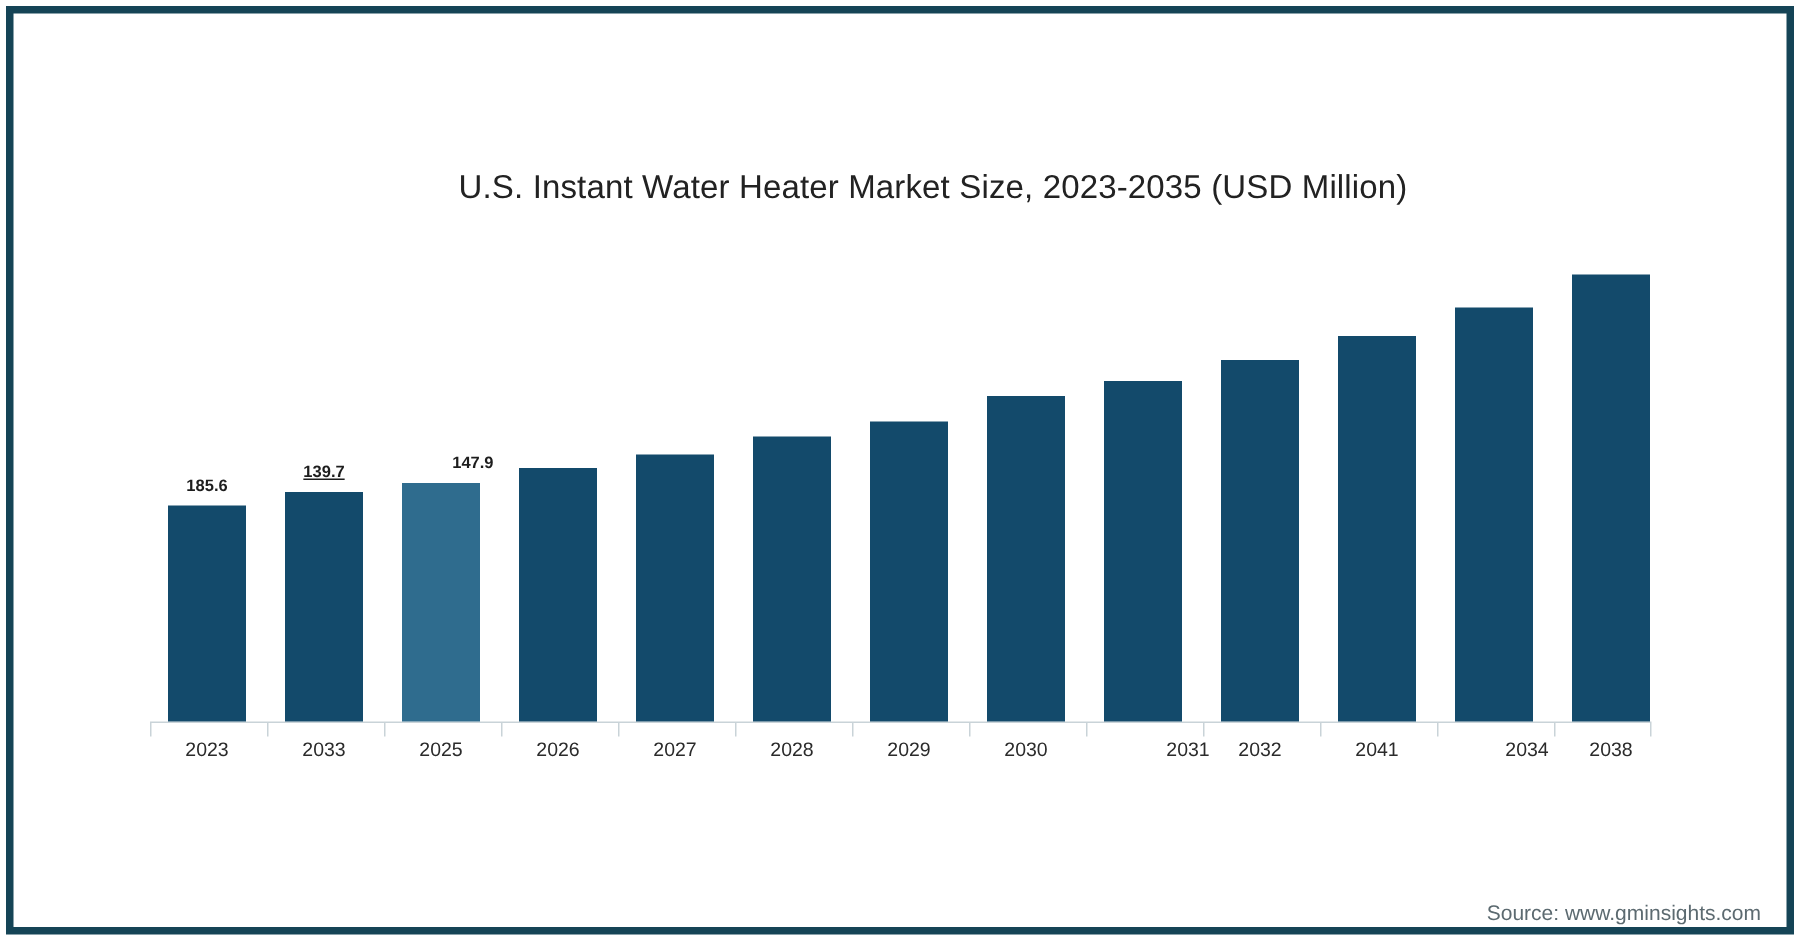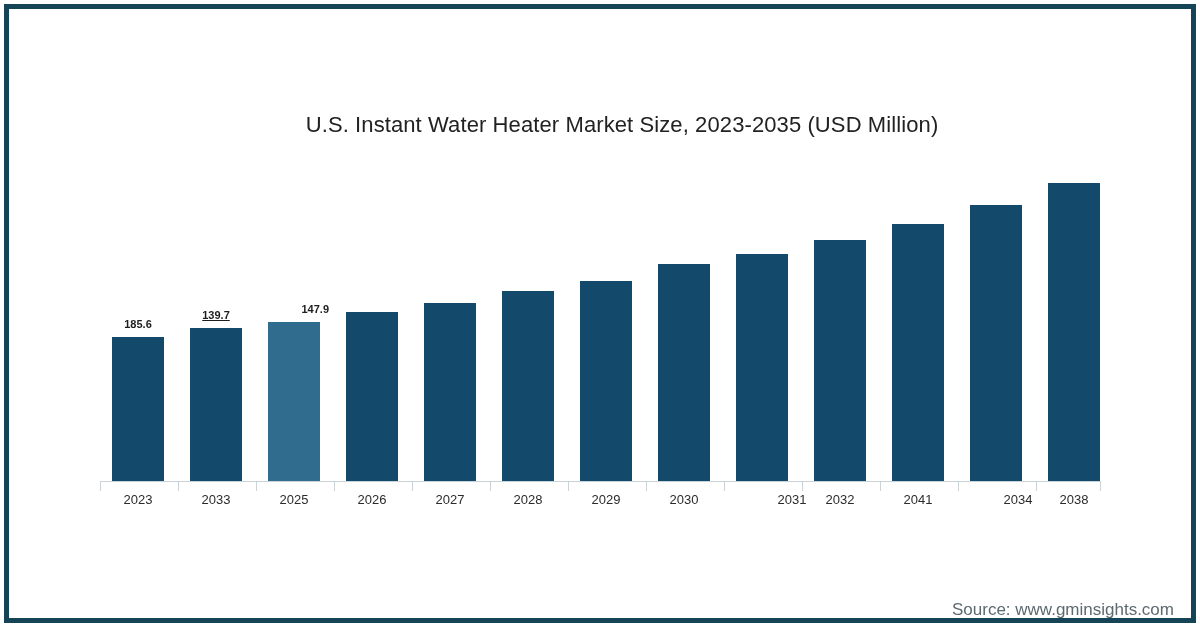--- a/index.html
+++ b/index.html
@@ -87,21 +87,21 @@
     top: 492px;
     width: 90px;
     text-align: center;
     font-size: 13px;
     color: #2b2b2b;
   }
   .source {
     position: absolute;
     right: 26px;
     top: 600px;
-    font-size: 17px;
+    font-size: 14px;
     color: #5c6a70;
     white-space: nowrap;
   }
 </style>
 </head>
 <body>
 
 <div class="canvas">
 
   <div class="frame-border"></div>

